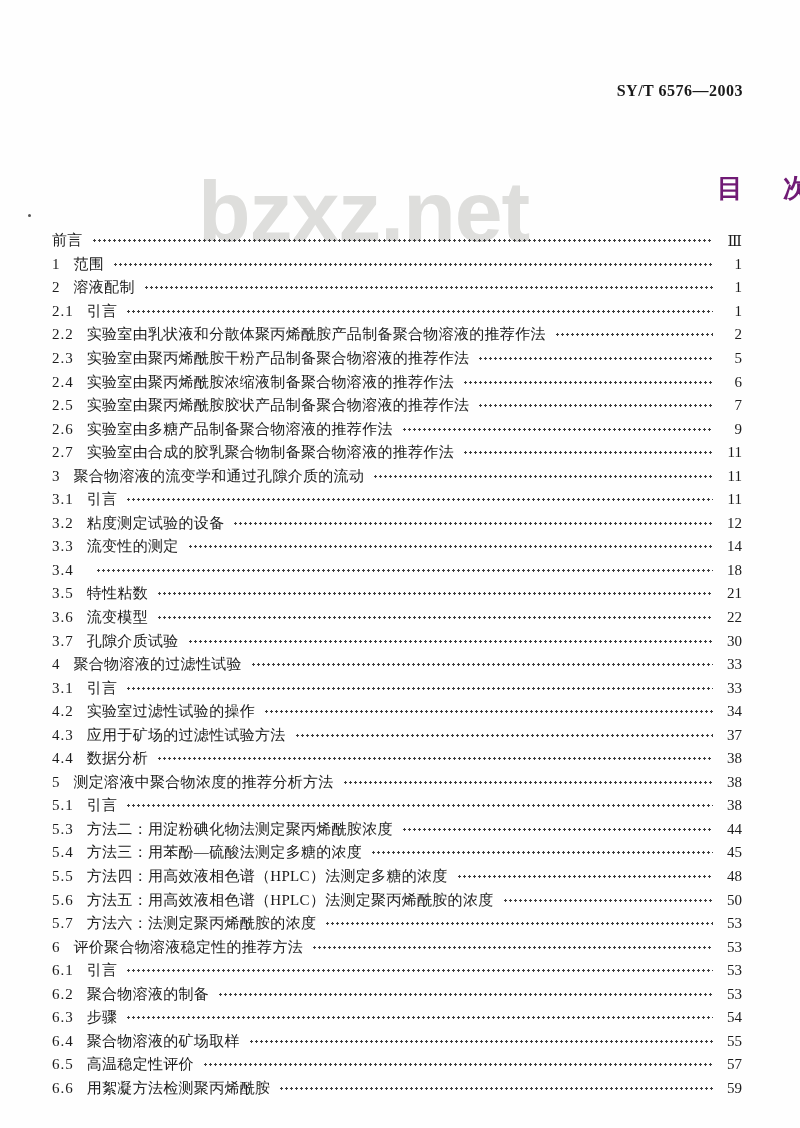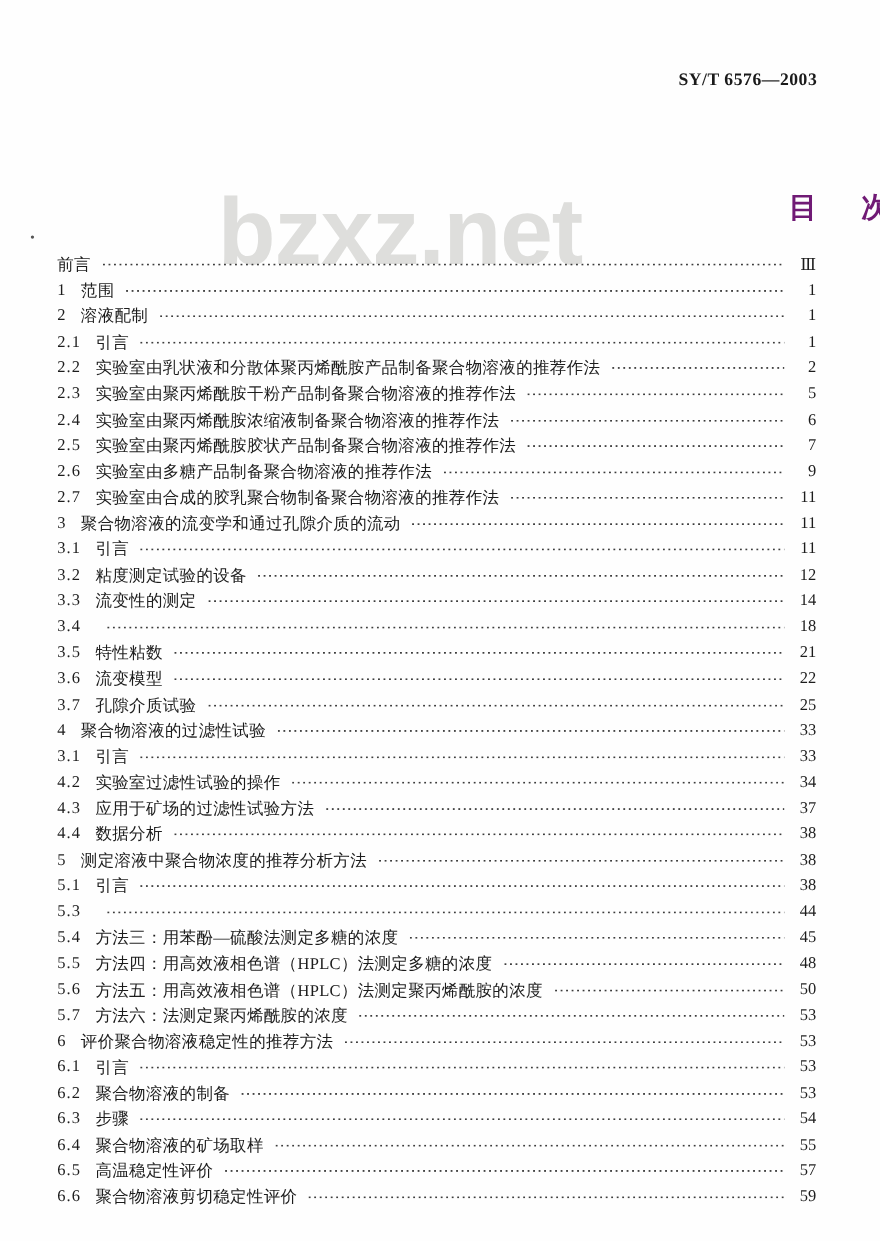--- a/index.html
+++ b/index.html
@@ -11,21 +11,21 @@
     position: relative;
     width: 800px;
     height: 1128px;
     background: #fefefe;
     overflow: hidden;
     font-family: "Liberation Serif", "DejaVu Serif", serif;
     color: #1c1c1c;
   }
   .doc-number {
     position: absolute;
-    top: 64px;
+    top: 82px;
     right: 57px;
     font-size: 16px;
     font-weight: 700;
     letter-spacing: 0.5px;
     color: #1a1a1a;
   }
   .watermark {
     position: absolute;
     top: 118px;
     left: 198px;
@@ -209,21 +209,21 @@
       <div class="toc-row">
     <span class="num">3.6</span>
     <span class="entry-title">流变模型</span>
     <span class="leader"></span>
     <span class="pageno">22</span>
   </div>
       <div class="toc-row">
     <span class="num">3.7</span>
     <span class="entry-title">孔隙介质试验</span>
     <span class="leader"></span>
-    <span class="pageno">25</span>
+    <span class="pageno">30</span>
   </div>
       <div class="toc-row">
     <span class="num">4</span>
     <span class="entry-title">聚合物溶液的过滤性试验</span>
     <span class="leader"></span>
     <span class="pageno">33</span>
   </div>
       <div class="toc-row">
     <span class="num">3.1</span>
     <span class="entry-title">引言</span>
@@ -255,20 +255,21 @@
     <span class="pageno">38</span>
   </div>
       <div class="toc-row">
     <span class="num">5.1</span>
     <span class="entry-title">引言</span>
     <span class="leader"></span>
     <span class="pageno">38</span>
   </div>
       <div class="toc-row">
     <span class="num">5.3</span>
+    <span class="entry-title">方法二：用淀粉碘化物法测定聚丙烯酰胺浓度</span>
     <span class="leader"></span>
     <span class="pageno">44</span>
   </div>
       <div class="toc-row">
     <span class="num">5.4</span>
     <span class="entry-title">方法三：用苯酚—硫酸法测定多糖的浓度</span>
     <span class="leader"></span>
     <span class="pageno">45</span>
   </div>
       <div class="toc-row">
@@ -320,18 +321,18 @@
     <span class="pageno">55</span>
   </div>
       <div class="toc-row">
     <span class="num">6.5</span>
     <span class="entry-title">高温稳定性评价</span>
     <span class="leader"></span>
     <span class="pageno">57</span>
   </div>
       <div class="toc-row">
     <span class="num">6.6</span>
-    <span class="entry-title">聚合物溶液剪切稳定性评价</span>
+    <span class="entry-title">用絮凝方法检测聚丙烯酰胺</span>
     <span class="leader"></span>
     <span class="pageno">59</span>
   </div>
     </div>
 </div>
 
 </body></html>

